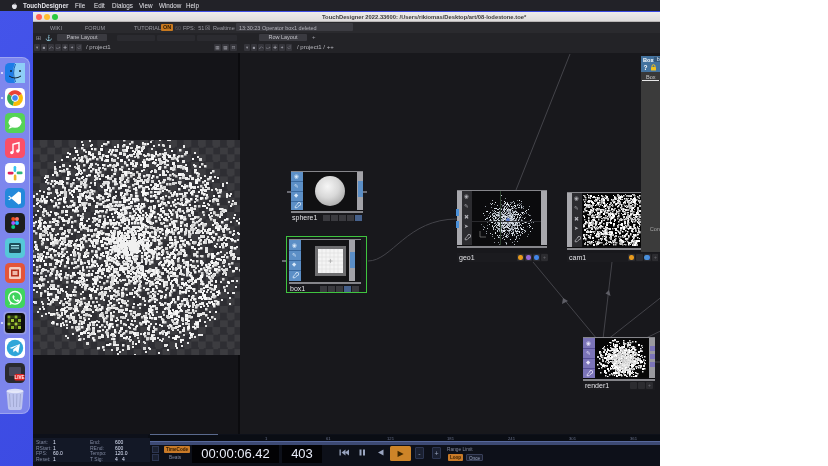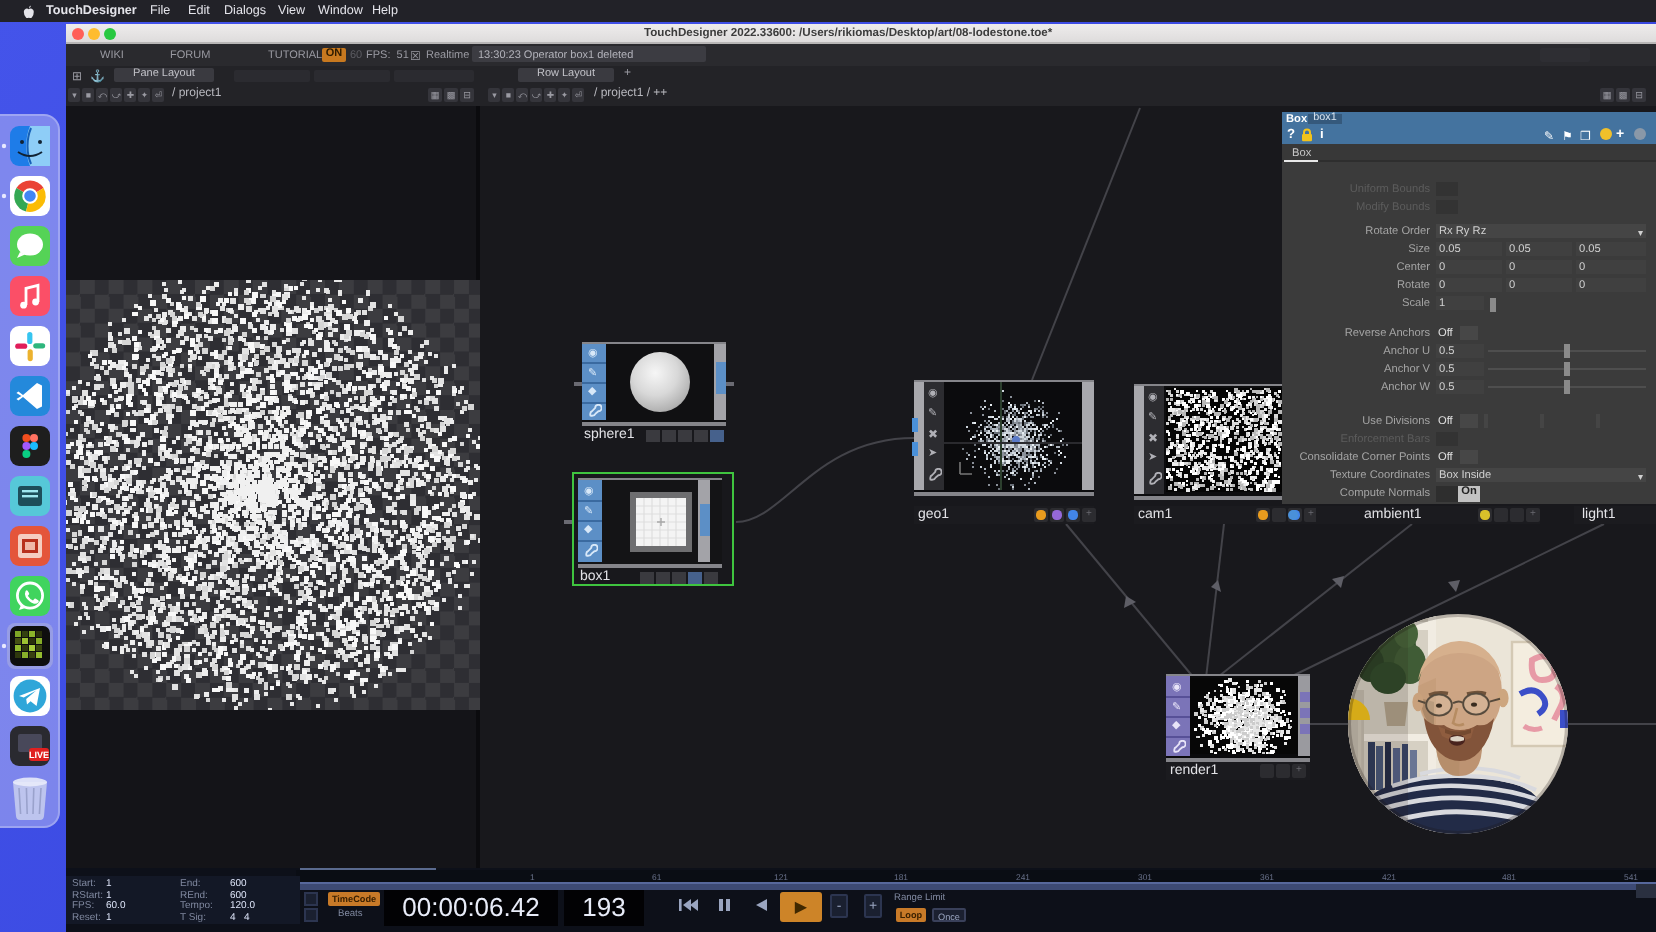--- a/index.html
+++ b/index.html
@@ -1,16 +1,16 @@
 <!DOCTYPE html>
 <html><head><meta charset="utf-8">
 <style>
 * { margin:0; padding:0; box-sizing:border-box; }
 body { font-family:"Liberation Sans",sans-serif; }
-#s { position:relative; width:828px; height:466px; overflow:hidden; background:linear-gradient(135deg,#4454ea,#3240da); }
+#s { position:relative; width:660px; height:466px; overflow:hidden; background:linear-gradient(135deg,#4454ea,#3240da); }
 .a { position:absolute; }
 .tx { position:absolute; white-space:nowrap; }
 </style></head>
 <body>
 <div id="s">
 
 <div class="a" style="left:0;top:0;width:828px;height:11px;background:#222228;color:#e4e4ea;font-size:6.3px;">
  <svg style="position:absolute;left:11px;top:2px" width="7" height="8">
         <path fill="#e4e4ea" d="M3.5 2.2 q0-1 .9-1.4 q.2.9-.9 1.4z M3.4 2.6 q.7-.5 1.5-.2 q1 .4 1 1.5 q0 1.7-.9 2.7 q-.5.6-1 .4 q-.6-.2-1.1 0 q-.6.2-1-.4 q-1-1.1-1-2.7 q0-1.1 1-1.5 q.8-.3 1.5.2z"></path>
       </svg>
@@ -679,21 +679,21 @@
           <span class="tx" style="left:82px;top:18.1px;color:#dde4f8;">4&nbsp;&nbsp;&nbsp;4</span>
   </div>
 
   <div class="a" style="left:119px;top:12px;width:7px;height:7px;background:#1a2030;border:1px solid #2c3550;"></div>
   <div class="a" style="left:119px;top:20px;width:7px;height:7px;background:#1a2030;border:1px solid #2c3550;"></div>
 
   <div class="a" style="left:131px;top:12px;width:26px;height:7px;background:#c87a28;border-radius:1px;color:#3a2000;font-size:4.6px;font-weight:bold;text-align:center;line-height:7px;">TimeCode</div>
   <span class="tx" style="left:136px;top:21px;font-size:4.8px;">Beats</span>
 
   <div class="a" style="left:159px;top:11px;width:87px;height:18px;background:#020204;color:#e8ecf8;font-size:13px;text-align:center;line-height:18px;">00:00:06.42</div>
-  <div class="a" style="left:249px;top:11px;width:40px;height:18px;background:#020204;color:#e8ecf8;font-size:13px;text-align:center;line-height:18px;">193</div>
+  <div class="a" style="left:249px;top:11px;width:40px;height:18px;background:#020204;color:#e8ecf8;font-size:13px;text-align:center;line-height:18px;">403</div>
 
   <svg style="position:absolute;left:306px;top:15px" width="10" height="7">
           <g fill="#9aa5c0">
             <rect x="0.5" y="0.5" width="1.3" height="6"></rect>
             <path d="M6.5 0.5 L2.5 3.5 L6.5 6.5z"></path>
             <path d="M10 0.5 L6 3.5 L10 6.5z"></path>
           </g>
         </svg>
   <svg style="position:absolute;left:326px;top:15px" width="7" height="7">
           <g fill="#9aa5c0">

